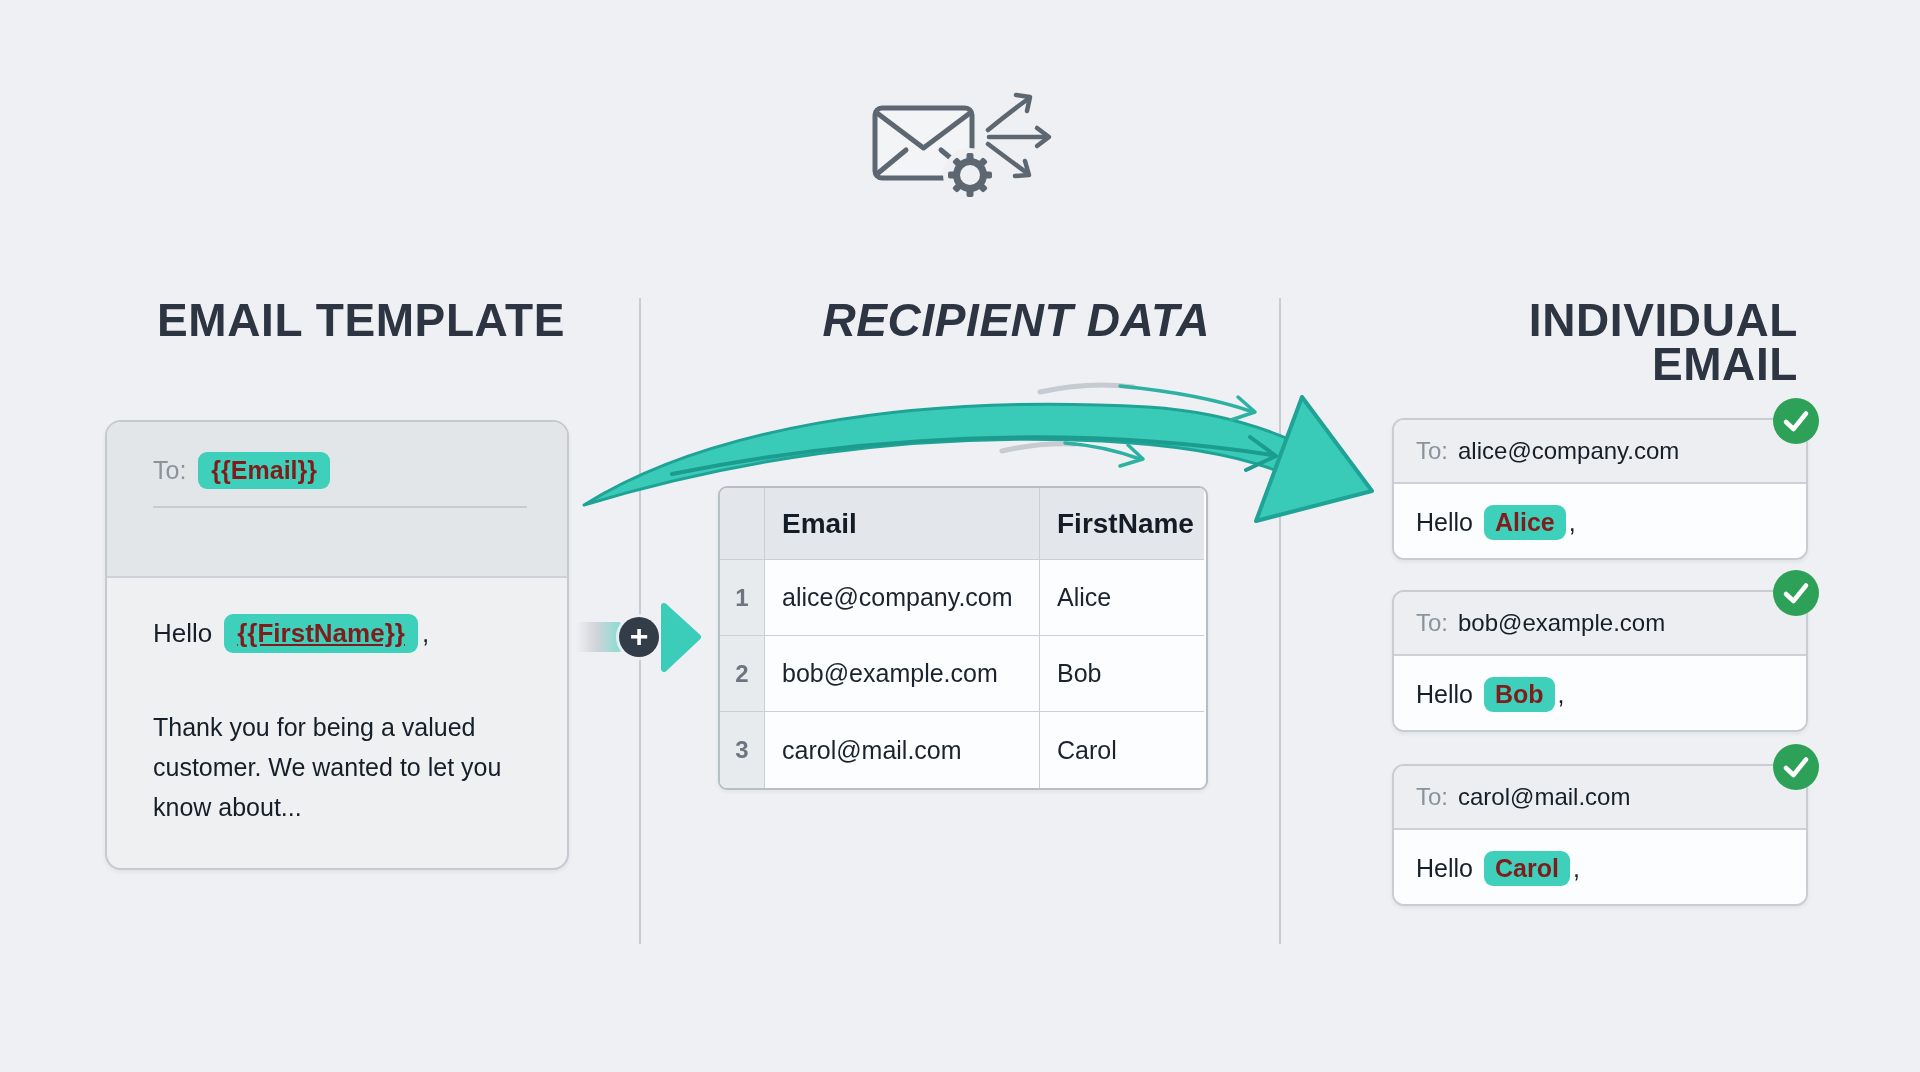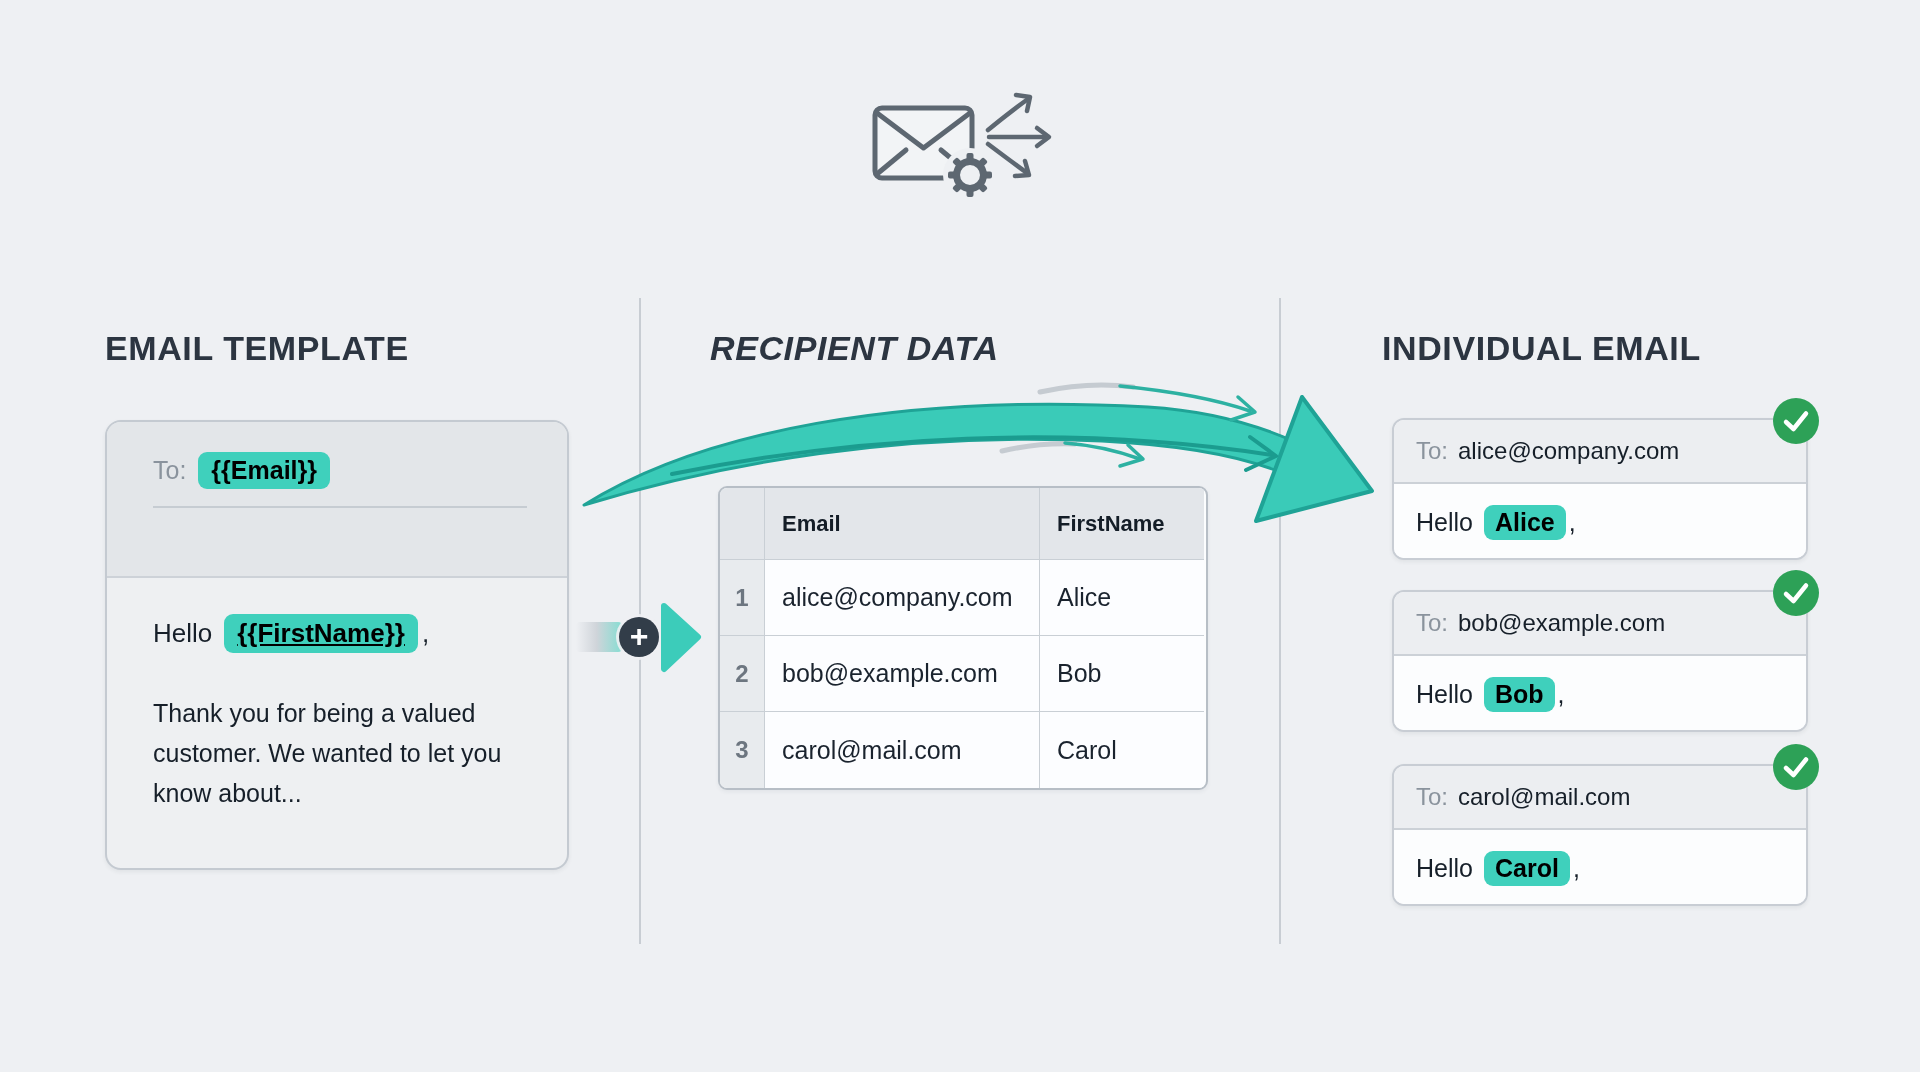--- a/index.html
+++ b/index.html
@@ -5,23 +5,23 @@
   html,body{margin:0;padding:0;}
   body{
     width:1920px;height:1072px;position:relative;overflow:hidden;
     background:#eef0f3;
     font-family:"Liberation Sans", sans-serif;
     color:#1a232e;
   }
 
   
   .col-heading{
-    position:absolute;top:326px;height:44px;
-    font-size:34px;font-weight:700;letter-spacing:.6px;
-    color:#2c3541;text-align:left;line-height:44px;
+    position:absolute;top:298px;height:44px;
+    font-size:46px;font-weight:700;letter-spacing:.6px;
+    color:#2c3541;text-align:right;line-height:44px;
   }
   #heading-template{left:105px;width:460px;}
   #heading-recipients{left:710px;width:500px;font-style:italic;}
   #heading-individual{left:1382px;width:416px;}
 
   
   .v-divider{position:absolute;top:298px;height:646px;width:2px;background:#c8cdd3;}
   #divider-1{left:639px;}
   #divider-2{left:1279px;}
 
@@ -37,26 +37,26 @@
   }
   .to-row,.subject-row{font-size:25px;display:flex;align-items:center;}
   .to-row{height:48px;}
   .subject-row{height:44px;margin-top:10px;}
   .field-label{color:#8a939d;margin-right:12px;}
   .field-value{color:#161f29;}
   .head-divider{border:none;border-top:2px solid #c6ccd2;margin:12px 0 0 0;}
   .template-body{padding:36px 40px 0 46px;}
   .greeting-row{font-size:26px;display:flex;align-items:center;}
   .chip{
-    background:#3fd0bc;color:#000000;font-weight:700;
+    background:#3fd0bc;color:#7f1d1d;font-weight:700;
     border-radius:9px;padding:4px 13px;display:inline-block;
   }
   .greeting-row .chip{margin:0 4px 0 12px;text-decoration:underline;}
   .body-text{
-    margin-top:40px;width:352px;font-size:25px;line-height:40px;color:#161f29;
+    margin-top:54px;width:352px;font-size:25px;line-height:40px;color:#161f29;
   }
 
   
   .plus-trail{
     position:absolute;left:576px;top:622px;width:46px;height:30px;
     background:linear-gradient(90deg, rgba(150,160,170,0) 0%, rgba(150,160,170,.35) 45%, rgba(63,208,188,.6) 100%);
     border-radius:4px;
   }
   .plus-circle{
     position:absolute;left:619px;top:617px;width:40px;height:40px;border-radius:50%;
@@ -71,21 +71,21 @@
     border:2px solid #b7bec6;border-radius:9px;background:#fcfdfe;
     overflow:hidden;box-shadow:0 2px 4px rgba(40,50,60,.06);
     display:grid;grid-template-columns:45px 275px 164px;grid-template-rows:72px 76px 76px 76px;
   }
   .recipient-table .cell{
     border-right:1px solid #c9cfd5;border-bottom:1px solid #c9cfd5;
     display:flex;align-items:center;font-size:25px;
   }
   .recipient-table .cell:nth-child(3n){border-right:none;}
   .recipient-table .cell:nth-last-child(-n+3){border-bottom:none;}
-  .cell.hdr{background:#e3e6ea;font-weight:700;color:#141d27;font-size:22px;}
+  .cell.hdr{background:#e3e6ea;font-weight:700;color:#141d27;font-size:28px;}
   .cell.num{background:#e8ebee;justify-content:center;color:#6d7680;font-weight:700;font-size:24px;}
   .cell.data{background:#fcfdff;color:#1a232e;}
   .cell.pad{padding-left:17px;}
 
   
   .ind-card{
     position:absolute;left:1392px;width:416px;height:142px;
   }
   #ind-card-0{top:418px;}
   #ind-card-1{top:590px;}

